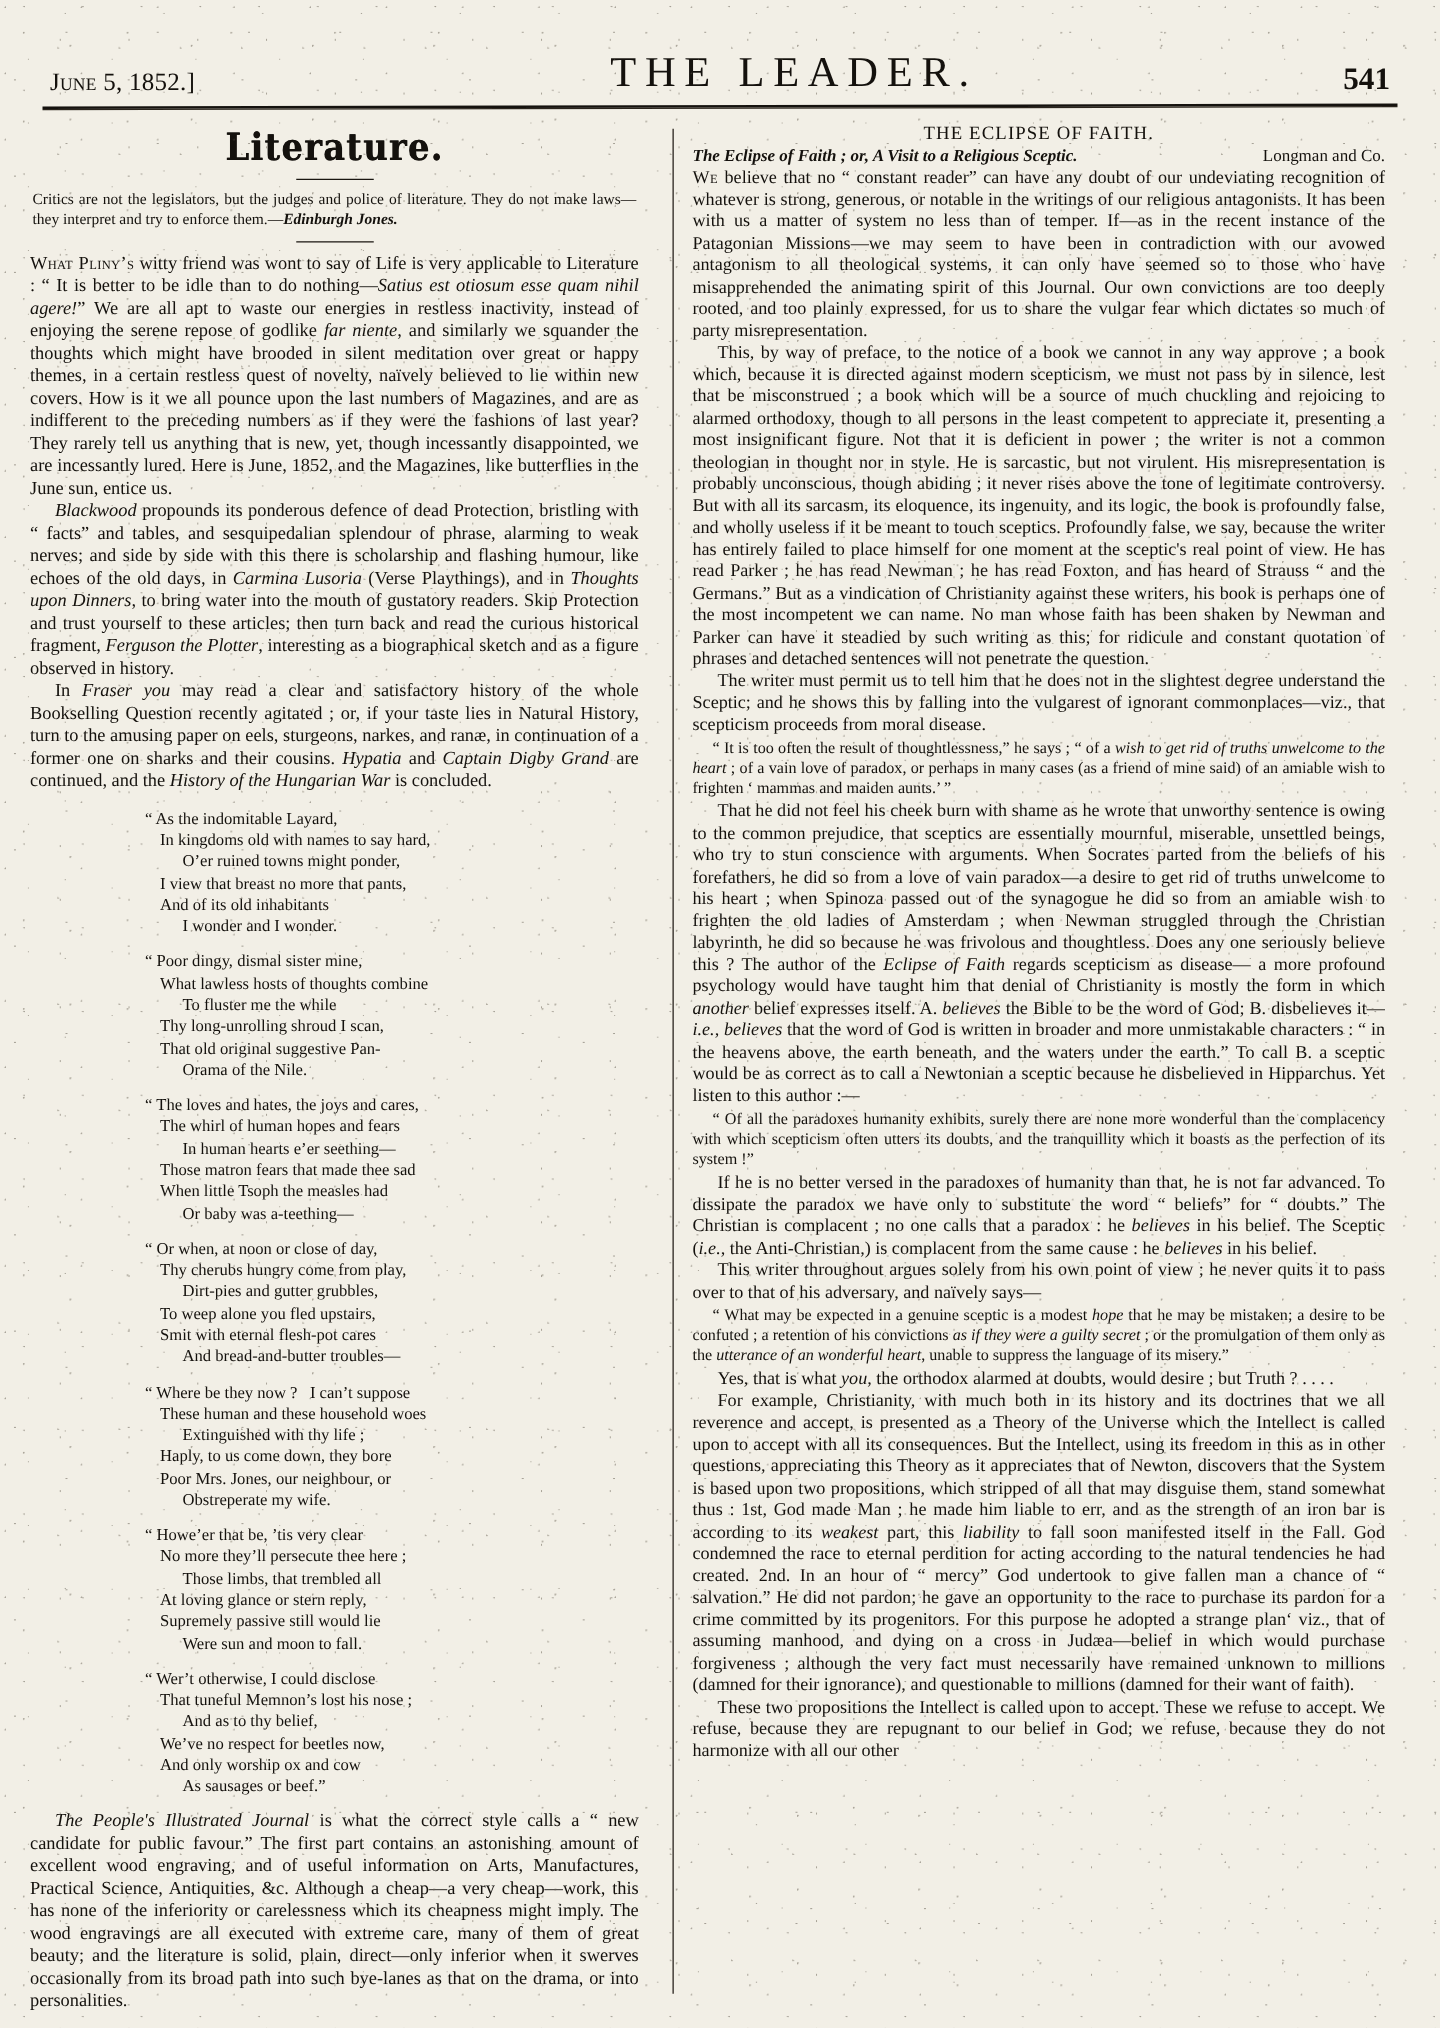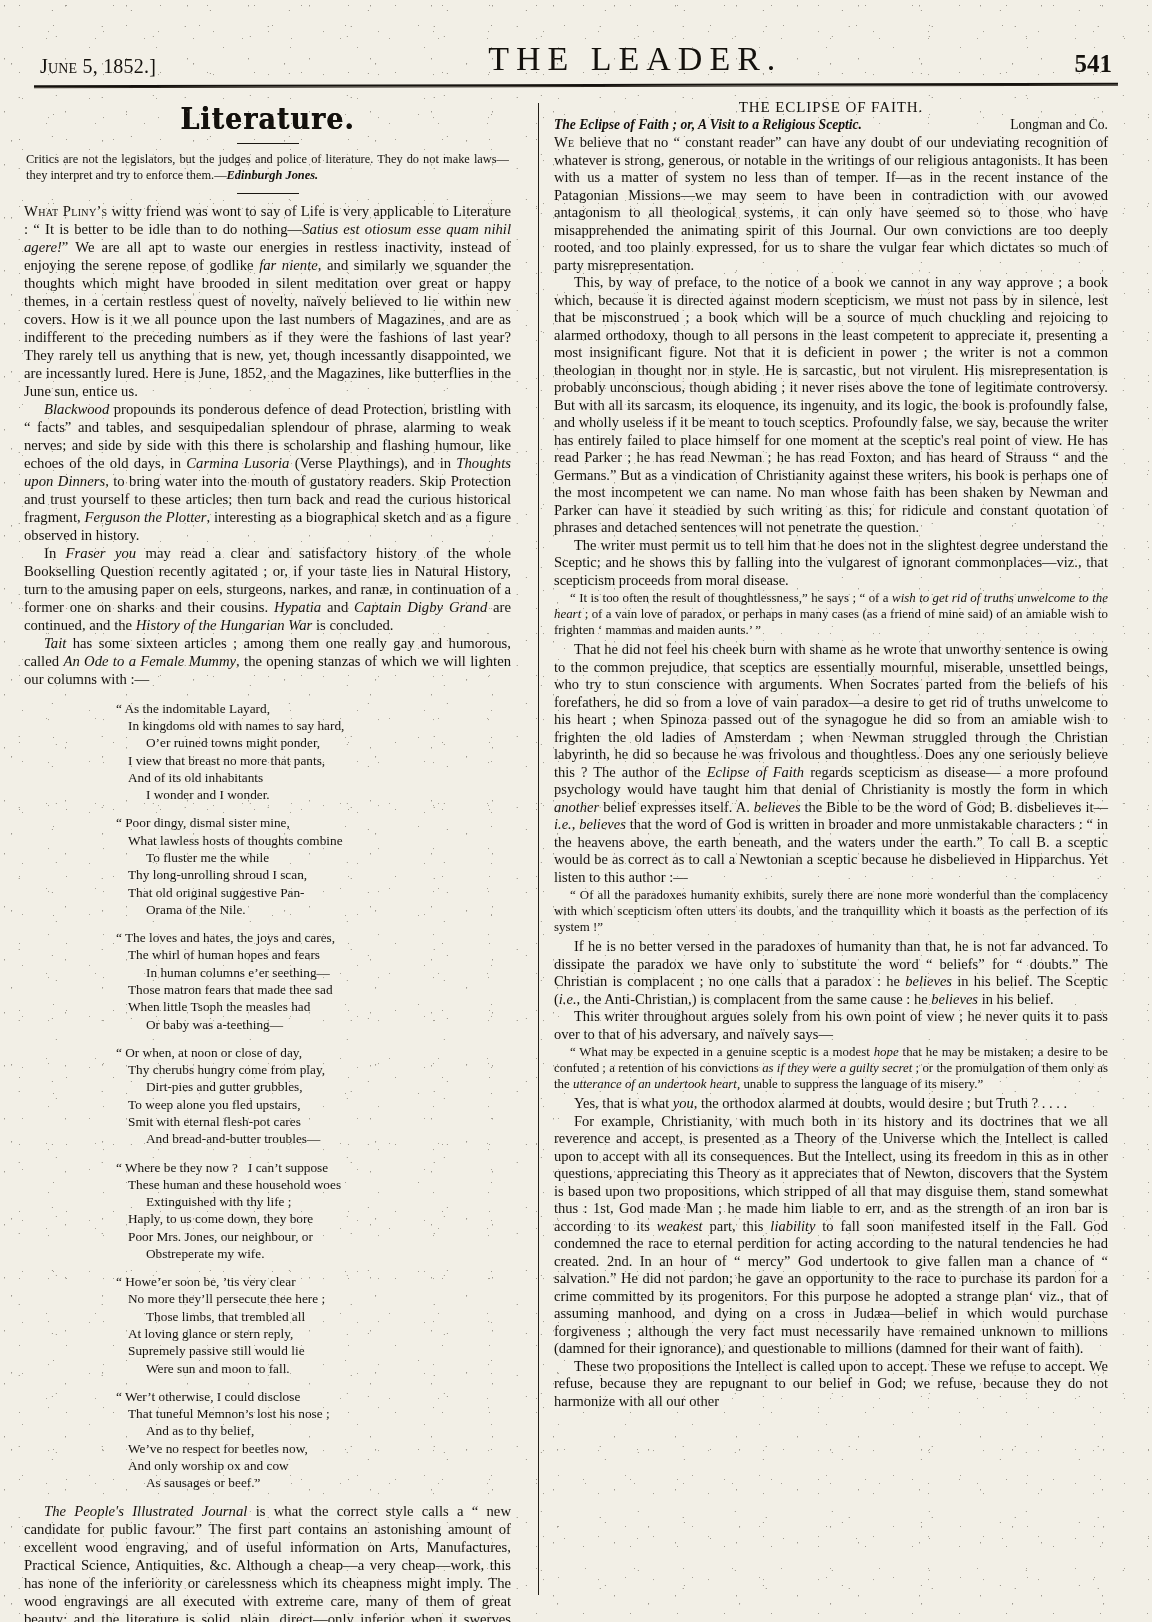--- a/index.html
+++ b/index.html
@@ -189,21 +189,20 @@
       <div class="section-head">Literature.</div>
       <div class="mini-rule"></div>
 
       <div class="epigraph"><span>Critics are not the legislators, but the judges and police of literature.  They do not make laws—they interpret and try to enforce them.—</span><span class="src">Edinburgh Jones.</span></div>
 
       <div class="mini-rule"></div>
 
       <p class="body first"><span class="sc">What Pliny’s</span> witty friend was wont to say of Life is very applicable to Literature : “ It is better to be idle than to do nothing—<i>Satius est otiosum esse quam nihil agere!</i>”   We are all apt to waste our energies in restless inactivity, instead of enjoying the serene repose of godlike <i>far niente</i>, and similarly we squander the thoughts which might have brooded in silent meditation over great or happy themes, in a certain restless quest of novelty, naïvely believed to lie within new covers.   How is it we all pounce upon the last numbers of Magazines, and are as indifferent to the preceding numbers as if they were the fashions of last year?  They rarely tell us anything that is new, yet, though incessantly disappointed, we are incessantly lured.   Here is June, 1852, and the Magazines, like butterflies in the June sun, entice us.</p>
       <p class="body"><i>Blackwood</i> propounds its ponderous defence of dead Protection, bristling with “ facts” and tables, and sesquipedalian splendour of phrase, alarming to weak nerves; and side by side with this there is scholarship and flashing humour, like echoes of the old days, in <i>Carmina Lusoria</i> (Verse Playthings), and in <i>Thoughts upon Dinners</i>, to bring water into the mouth of gustatory readers.  Skip Protection and trust yourself to these articles; then turn back and read the curious historical fragment, <i>Ferguson the Plotter</i>, interesting as a biographical sketch and as a figure observed in history.</p>
       <p class="body">In <i>Fraser</i> <i>you</i> may read a clear and satisfactory history of the whole Bookselling Question recently agitated ; or, if your taste lies in Natural History, turn to the amusing paper on eels, sturgeons, narkes, and ranæ, in continuation of a former one on sharks and their cousins.   <i>Hypatia</i> and <i>Captain Digby Grand</i> are continued, and the <i>History of the Hungarian War</i> is concluded.</p>
-      <p class="body"><i>Tait</i> has some sixteen articles ; among them one really gay and humorous, called <i>An Ode to a Female Mummy</i>, the opening stanzas of which we will lighten our columns with :—</p>
 
       <div class="verse">
         <div class="stanza">
           <div class="vline i0">“ As the indomitable Layard,</div>
           <div class="vline i1">In kingdoms old with names to say hard,</div>
           <div class="vline i2">O’er ruined towns might ponder,</div>
           <div class="vline i1">I view that breast no more that pants,</div>
           <div class="vline i1">And of its old inhabitants</div>
           <div class="vline i2">I wonder and I wonder.</div>
         </div>
@@ -211,21 +210,21 @@
           <div class="vline i0">“ Poor dingy, dismal sister mine,</div>
           <div class="vline i1">What lawless hosts of thoughts combine</div>
           <div class="vline i2">To fluster me the while</div>
           <div class="vline i1">Thy long-unrolling shroud I scan,</div>
           <div class="vline i1">That old original suggestive Pan-</div>
           <div class="vline i2">Orama of the Nile.</div>
         </div>
         <div class="stanza">
           <div class="vline i0">“ The loves and hates, the joys and cares,</div>
           <div class="vline i1">The whirl of human hopes and fears</div>
-          <div class="vline i2">In human columns e’er seething—</div>
+          <div class="vline i2">In human hearts e’er seething—</div>
           <div class="vline i1">Those matron fears that made thee sad</div>
           <div class="vline i1">When little Tsoph the measles had</div>
           <div class="vline i2">Or baby was a-teething—</div>
         </div>
         <div class="stanza">
           <div class="vline i0">“ Or when, at noon or close of day,</div>
           <div class="vline i1">Thy cherubs hungry come from play,</div>
           <div class="vline i2">Dirt-pies and gutter grubbles,</div>
           <div class="vline i1">To weep alone you fled upstairs,</div>
           <div class="vline i1">Smit with eternal flesh-pot cares</div>
@@ -233,21 +232,21 @@
         </div>
         <div class="stanza">
           <div class="vline i0">“ Where be they now ?   I can’t suppose</div>
           <div class="vline i1">These human and these household woes</div>
           <div class="vline i2">Extinguished with thy life ;</div>
           <div class="vline i1">Haply, to us come down, they bore</div>
           <div class="vline i1">Poor Mrs. Jones, our neighbour, or</div>
           <div class="vline i2">Obstreperate my wife.</div>
         </div>
         <div class="stanza">
-          <div class="vline i0">“ Howe’er soon be, ’tis very clear</div>
+          <div class="vline i0">“ Howe’er that be, ’tis very clear</div>
           <div class="vline i1">No more they’ll persecute thee here ;</div>
           <div class="vline i2">Those limbs, that trembled all</div>
           <div class="vline i1">At loving glance or stern reply,</div>
           <div class="vline i1">Supremely passive still would lie</div>
           <div class="vline i2">Were sun and moon to fall.</div>
         </div>
         <div class="stanza">
           <div class="vline i0">“ Wer’t otherwise, I could disclose</div>
           <div class="vline i1">That tuneful Memnon’s lost his nose ;</div>
           <div class="vline i2">And as to thy belief,</div>
@@ -278,21 +277,21 @@
 
       <blockquote class="quote">“ It is too often the result of thoughtlessness,” he says ; “ of a <i>wish to get rid of truths unwelcome to the heart</i> ; of a vain love of paradox, or perhaps in many cases (as a friend of mine said) of an amiable wish to frighten ‘ mammas and maiden aunts.’ ”</blockquote>
 
       <p class="body">That he did not feel his cheek burn with shame as he wrote that unworthy sentence is owing to the common prejudice, that sceptics are essentially mournful, miserable, unsettled beings, who try to stun conscience with arguments.  When Socrates parted from the beliefs of his forefathers, he did so from a love of vain paradox—a desire to get rid of truths unwelcome to his heart ; when Spinoza passed out of the synagogue he did so from an amiable wish to frighten the old ladies of Amsterdam ; when Newman struggled through the Christian labyrinth, he did so because he was frivolous and thoughtless.   Does any one seriously believe this ?   The author of the <i>Eclipse of Faith</i> regards scepticism as disease— a more profound psychology would have taught him that denial of Christianity is mostly the form in which <i>another</i> belief expresses itself. A. <i>believes</i> the Bible to be the word of God; B. disbelieves it—<i>i.e.</i>, <i>believes</i> that the word of God is written in broader and more unmistakable characters : “ in the heavens above, the earth beneath, and the waters under the earth.”   To call B. a sceptic would be as correct as to call a Newtonian a sceptic because he disbelieved in Hipparchus.   Yet listen to this author :—</p>
 
       <blockquote class="quote">“ Of all the paradoxes humanity exhibits, surely there are none more wonderful than the complacency with which scepticism often utters its doubts, and the tranquillity which it boasts as the perfection of its system !”</blockquote>
 
       <p class="body">If he is no better versed in the paradoxes of humanity than that, he is not far advanced.   To dissipate the paradox we have only to substitute the word “ beliefs” for “ doubts.”   The Christian is complacent ; no one calls that a paradox : he <i>believes</i> in his belief.   The Sceptic (<i>i.e.</i>, the Anti-Christian,) is complacent from the same cause : he <i>believes</i> in his belief.</p>
       <p class="body">This writer throughout argues solely from his own point of view ; he never quits it to pass over to that of his adversary, and naïvely says—</p>
 
-      <blockquote class="quote">“ What may be expected in a genuine sceptic is a modest <i>hope</i> that he may be mistaken; a desire to be confuted ; a retention of his convictions <i>as if they were a guilty secret</i> ; or the promulgation of them only as the <i>utterance of an undertook heart</i>, unable to suppress the language of its misery.”</blockquote>
+      <blockquote class="quote">“ What may be expected in a genuine sceptic is a modest <i>hope</i> that he may be mistaken; a desire to be confuted ; a retention of his convictions <i>as if they were a guilty secret</i> ; or the promulgation of them only as the <i>utterance of an wonderful heart</i>, unable to suppress the language of its misery.”</blockquote>
 
       <p class="body">Yes, that is what <i>you</i>, the orthodox alarmed at doubts, would desire ; but Truth ? . . . .</p>
       <p class="body">For example, Christianity, with much both in its history and its doctrines that we all reverence and accept, is presented as a Theory of the Universe which the Intellect is called upon to accept with all its consequences.   But the Intellect, using its freedom in this as in other questions, appreciating this Theory as it appreciates that of Newton, discovers that the System is based upon two propositions, which stripped of all that may disguise them, stand somewhat thus : 1st, God made Man ; he made him liable to err, and as the strength of an iron bar is according to its <i>weakest</i> part, this <i>liability</i> to fall soon manifested itself in the Fall. God condemned the race to eternal perdition for acting according to the natural tendencies he had created.   2nd. In an hour of “ mercy” God undertook to give fallen man a chance of “ salvation.”   He did not pardon; he gave an opportunity to the race to purchase its pardon for a crime committed by its progenitors.   For this purpose he adopted a strange plan‘ viz., that of assuming manhood, and dying on a cross in Judæa—belief in which would purchase forgiveness ; although the very fact must necessarily have remained unknown to millions (damned for their ignorance), and questionable to millions (damned for their want of faith).</p>
       <p class="body">These two propositions the Intellect is called upon to accept.  These we refuse to accept.   We refuse, because they are repugnant to our belief in God; we refuse, because they do not harmonize with all our other</p>
 
     </div>
 
   </div>
 
 </div>

